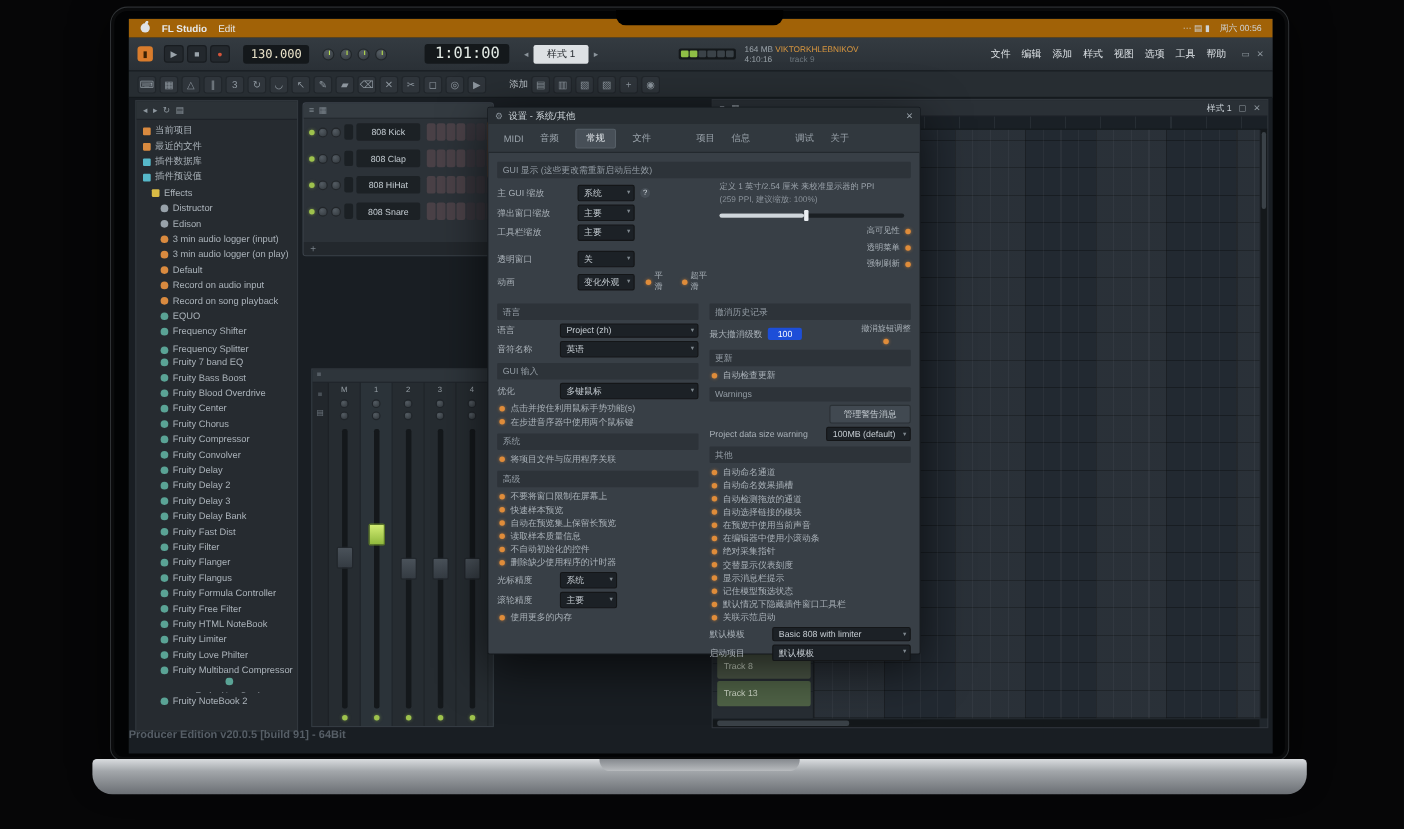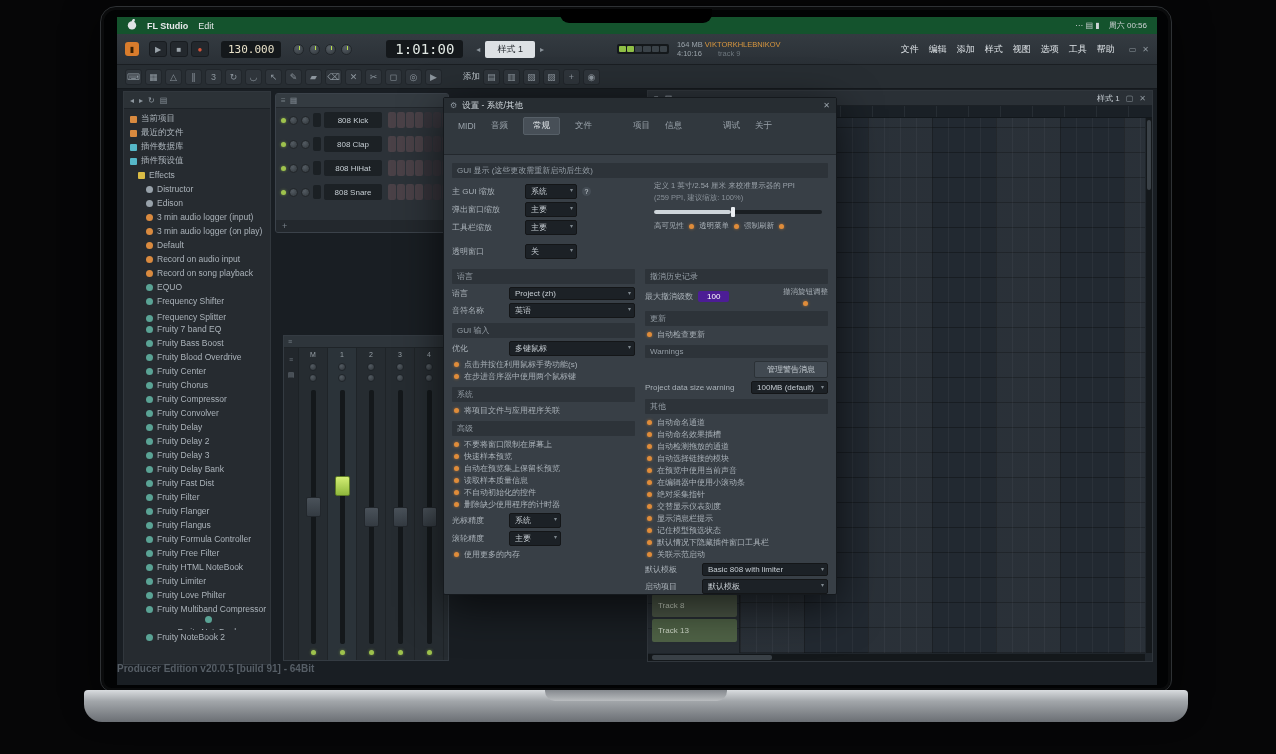--- a/index.html
+++ b/index.html
@@ -15,21 +15,21 @@
     background:#000; border-radius:0 0 9px 9px; z-index:60; }
   .base { position:absolute; left:84px; top:690px; width:1104px; height:32px;
     background:linear-gradient(#d9dcdf,#a2a6aa 35%,#6b6f74); border-radius:4px 4px 18px 18px; }
   .base-notch { width:182px; height:11px; margin:0 auto;
     background:linear-gradient(#85898e,#b9bcbf); border-radius:0 0 10px 10px; }
 
   .screen { position:absolute; left:16px; top:10px; width:1040px; height:668px;
     background:#191e23; overflow:hidden; }
 
   
-  .menubar { position:absolute; left:0; top:0; width:1040px; height:17px; background:#14532d;
+  .menubar { position:absolute; left:0; top:0; width:1040px; height:17px; background:#a16207;
     display:flex; align-items:center; padding:0 10px; gap:10px; color:#e6e8ea; font-size:9px; z-index:50; }
   .mb-app { font-weight:bold; }
   .mb-right { margin-left:auto; display:flex; align-items:center; gap:9px; color:#cfd3d6; font-size:8px; }
 
   
   .tb1 { position:absolute; left:0; top:17px; width:1040px; height:31px;
     background:linear-gradient(#343b41,#2a3036); border-bottom:1px solid #1a1e22;
     display:flex; align-items:center; padding:0 8px; color:#aeb6bc; }
   .tb-logo { width:14px; height:14px; border-radius:3px; background:#d97c2c;
     display:flex; align-items:center; justify-content:center; color:#3a2104; font-size:8px; }
@@ -156,57 +156,57 @@
   .pl-hscroll i { display:block; height:5px; margin:1px 0 0 4px; width:120px; background:#3a4147; border-radius:2px; }
 
   
   .dlg { position:absolute; left:326px; top:80px; width:394px; height:498px;
     background:#383f46; border:1px solid #15191d; border-radius:2px; z-index:30;
     box-shadow:0 12px 44px rgba(0,0,0,.65); }
   .dlg-title { height:15px; background:#272d32; display:flex; align-items:center; gap:5px;
     padding:0 6px; font-size:8.5px; color:#ced5da; }
   .dlg-gear { color:#8d969e; font-size:8px; }
   .dlg-close { margin-left:auto; color:#9aa3ab; font-size:8px; }
-  .dlg-tabs { display:flex; gap:15px; padding:6px 14px 21px; font-size:8.5px; color:#9aa3ab;
+  .dlg-tabs { display:flex; gap:15px; padding:6px 14px 5px; font-size:8.5px; color:#9aa3ab;
     background:#31383e; border-bottom:1px solid #23282d; align-items:center; }
   .dlg-tab.sel { background:#474f57; color:#e0e5e9; padding:2px 9px; margin:-2px 0;
     border-radius:2px; border:1px solid #565f67; }
   .dlg-tab:nth-child(4) { margin-right:26px; }
   .dlg-tab:nth-child(6) { margin-right:26px; }
   .dlg-body { padding:3px 8px 8px; font-size:8px; color:#aeb6bd; }
   .sect-h { background:#2d3339; color:#949da5; padding:2px 5px; margin:5px 0 3px; font-size:8px; border-radius:1px; }
   .gui-wrap { display:flex; }
   .gui-left { width:198px; }
   .gui-right { flex:1; padding-left:4px; }
   .ppi-line1 { color:#9aa2aa; font-size:7.5px; white-space:nowrap; }
   .ppi-line2 { color:#899199; font-size:7.5px; margin-top:2px; }
   .slider { height:4px; background:#1a1f23; border-radius:2px; margin:7px 6px 7px 0; position:relative; }
   .slider-fill { position:absolute; left:0; top:0; bottom:0; width:46%; background:#cfd6db; border-radius:2px; }
   .slider-handle { position:absolute; left:46%; top:-3px; width:4px; height:10px; background:#eaeef2; border-radius:1px; }
-  .mini-chks { display:flex; flex-direction:row; gap:5px; align-items:flex-end; margin-top:3px; }
+  .mini-chks { display:flex; flex-direction:column; gap:5px; align-items:flex-end; margin-top:3px; }
   .mini-chk { display:flex; gap:5px; align-items:center; font-size:7.5px; color:#a7afb6; }
   .frow { display:flex; align-items:center; gap:5px; margin:3px 0; min-height:12px; }
   .frow.mt8 { margin-top:9px; }
   .frow.right { justify-content:flex-end; }
   .flabel { font-size:8px; color:#a9b1b8; white-space:nowrap; }
   .w72 { width:68px; flex:none; } .w56 { width:52px; flex:none; }
   .grow { flex:1; min-width:0; }
   .fselect { position:relative; background:#1c2126; border:1px solid #141618; border-radius:2px;
     color:#c6cdd3; font-size:8px; padding:1px 13px 1px 5px; min-width:52px; white-space:nowrap; }
   .fselect::after { content:"▾"; position:absolute; right:3px; top:1px; font-size:6px; color:#7f888f; }
   .help-badge { width:9px; height:9px; border-radius:50%; background:#454d55; color:#cfd6db;
     font-size:7px; display:flex; align-items:center; justify-content:center; flex:none; }
   .chk-row { display:flex; align-items:center; gap:5px; margin:1px 0 1px 2px; font-size:8px;
     color:#a9b1b8; min-height:11px; }
   .dot { width:5px; height:5px; border-radius:50%; background:#df8c3a;
     box-shadow:0 0 3px rgba(223,140,58,.7); flex:none; display:inline-block; }
   .chk-inline { display:flex; gap:3px; align-items:center; font-size:7.5px; color:#a7afb6; margin-left:5px; }
   .cols { display:flex; gap:10px; margin-top:2px; }
   .col { flex:1; min-width:0; }
-  .badge-orange { background:#4c1d95; color:#fff; padding:1px 9px; border-radius:2px; font-size:8px; }
+  .badge-orange { background:#1d4ed8; color:#fff; padding:1px 9px; border-radius:2px; font-size:8px; }
   .chk.right { margin-left:auto; display:flex; align-items:center; gap:4px; font-size:7.5px; color:#a7afb6;flex-direction:column; }
   .btn { background:#414951; border:1px solid #2b3136; border-radius:2px; padding:2px 12px;
     font-size:8px; color:#c6cdd3; }
 </style>
 </head>
 <body>
 
 <div class="stage">
   <div class="laptop">
     <div class="screen">
@@ -659,20 +659,32 @@
                 <span class="fselect">主要</span>
               </div>
               <div class="frow">
                 <span class="flabel w72">工具栏缩放</span>
                 <span class="fselect">主要</span>
               </div>
               <div class="frow mt8">
                 <span class="flabel w72">透明窗口</span>
                 <span class="fselect">关</span>
               </div>
+              <div class="frow">
+                <span class="flabel w72">动画</span>
+                <span class="fselect">变化外观</span>
+                <span class="chk-inline">
+                    <i class="dot"></i>
+                    <span>平滑</span>
+                  </span>
+                <span class="chk-inline">
+                    <i class="dot"></i>
+                    <span>超平滑</span>
+                  </span>
+              </div>
             </div>
             <div class="gui-right">
               <div class="ppi-line1">定义 1 英寸/2.54 厘米 来校准显示器的 PPI</div>
               <div class="ppi-line2">(259 PPI, 建议缩放: 100%)</div>
               <div class="slider">
                 <div class="slider-fill"></div>
                 <div class="slider-handle"></div>
               </div>
               <div class="mini-chks" id="gui-right-chks">
                   <div class="mini-chk">

